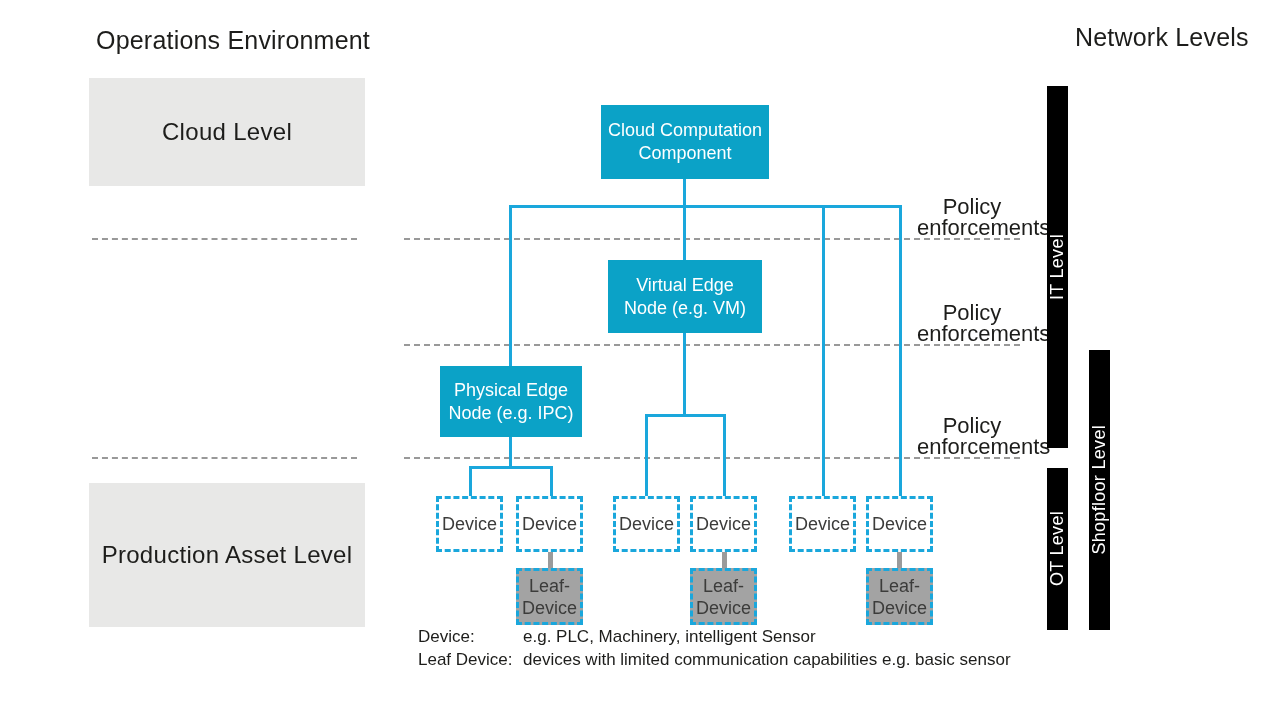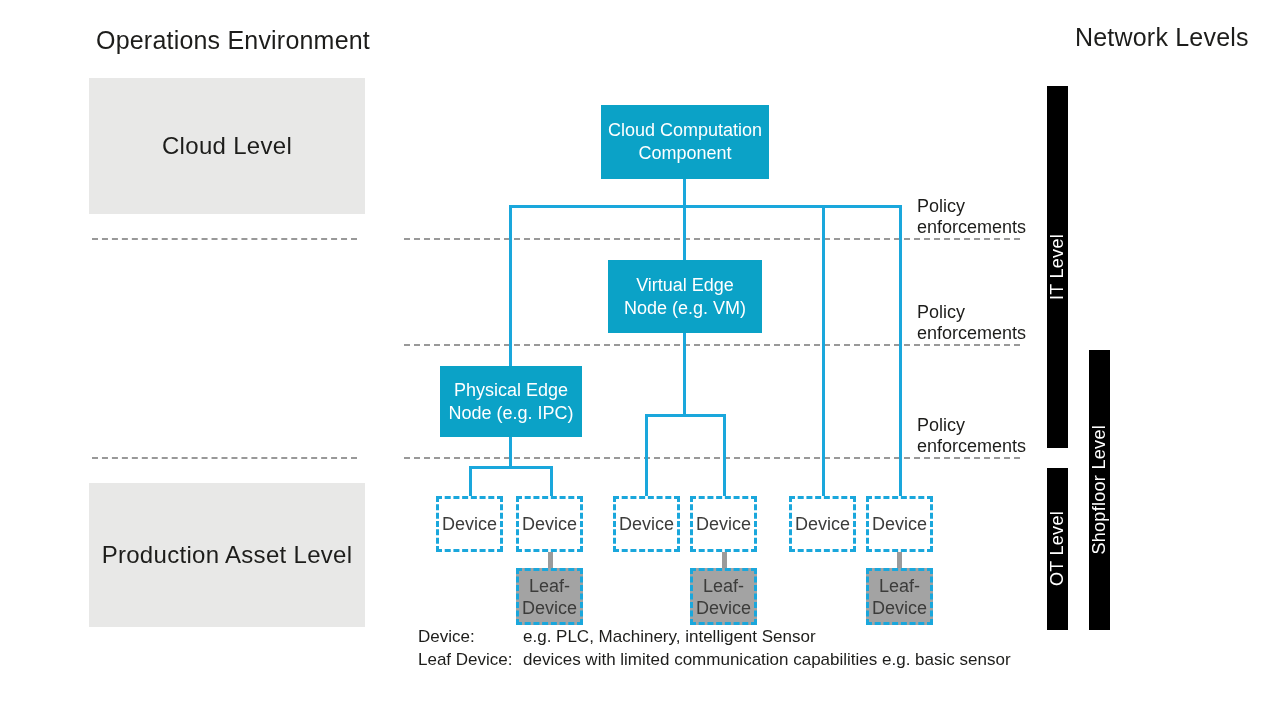--- a/index.html
+++ b/index.html
@@ -15,21 +15,21 @@
   body{background:#fff;font-family:"Liberation Sans",sans-serif;}
   .canvas{position:relative;width:1280px;height:720px;background:#ffffff;overflow:hidden;}
 
   .title{position:absolute;font-size:25px;font-weight:500;color:var(--ink);letter-spacing:.2px;}
   .title-left{left:96px;top:26px;}
   .title-right{left:1045px;top:23px;margin-left:30px;}
 
   .graybox{position:absolute;left:89px;width:276px;background:var(--level-box);
            display:flex;align-items:center;justify-content:center;
            font-size:24px;color:var(--ink);letter-spacing:.3px;}
-  .gb-cloud{top:78px;height:136px;}
+  .gb-cloud{top:78px;height:108px;}
   .gb-edge{top:262px;height:174px;}
   .gb-prod{top:483px;height:144px;}
 
   .dash{position:absolute;height:0;border-top:2px dashed var(--separator);}
   .dash-l1{left:92px;top:238px;width:265px;}
   .dash-l3{left:92px;top:457px;width:265px;}
   .dash-c1{left:404px;top:238px;width:616px;}
   .dash-c2{left:404px;top:344px;width:616px;}
   .dash-c3{left:404px;top:457px;width:616px;}
 
@@ -47,21 +47,21 @@
           border:3px dashed var(--connector);
           display:flex;align-items:center;justify-content:center;
           font-size:18px;color:var(--device-ink);}
   .leaf{position:absolute;width:67px;height:57px;background:#a3a3a3;
         border:3px dashed var(--connector);
         display:flex;flex-direction:column;align-items:center;justify-content:center;
         font-size:18px;line-height:22px;color:var(--device-ink);text-align:center;}
 
   .stub{position:absolute;width:5px;height:17px;background:#9b9b9b;top:552px;}
 
-  .policy{position:absolute;left:917px;width:110px;font-size:18px;line-height:21px;color:var(--ink);}
+  .policy{position:absolute;left:917px;width:110px;font-size:22px;line-height:21px;color:var(--ink);text-align:center;}
 
   .bar{position:absolute;width:21px;background:var(--network-bar);
        display:flex;align-items:center;justify-content:center;}
   .bar span{writing-mode:vertical-rl;transform:rotate(180deg);
             color:#fff;font-size:18px;letter-spacing:.3px;white-space:nowrap;}
   .bar-it{left:1047px;top:86px;height:362px;}
   .bar-ot{left:1047px;top:468px;height:162px;}
   .bar-shop{left:1089px;top:350px;height:280px;}
 
   .legend{position:absolute;left:418px;top:625px;font-size:17px;line-height:23px;color:var(--ink);}

